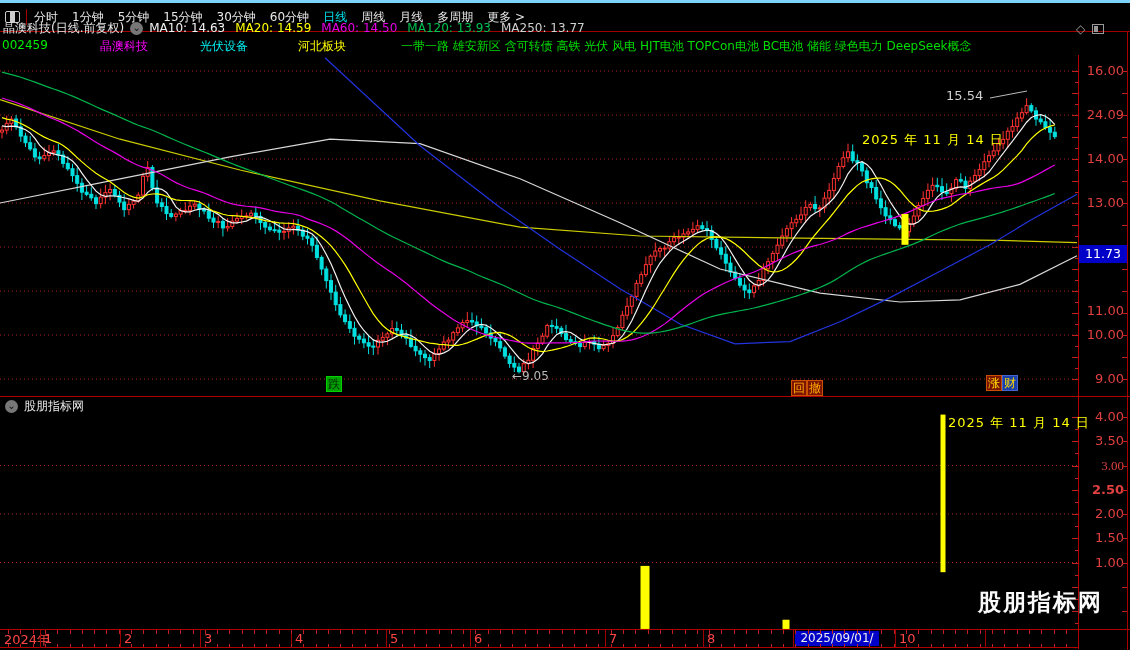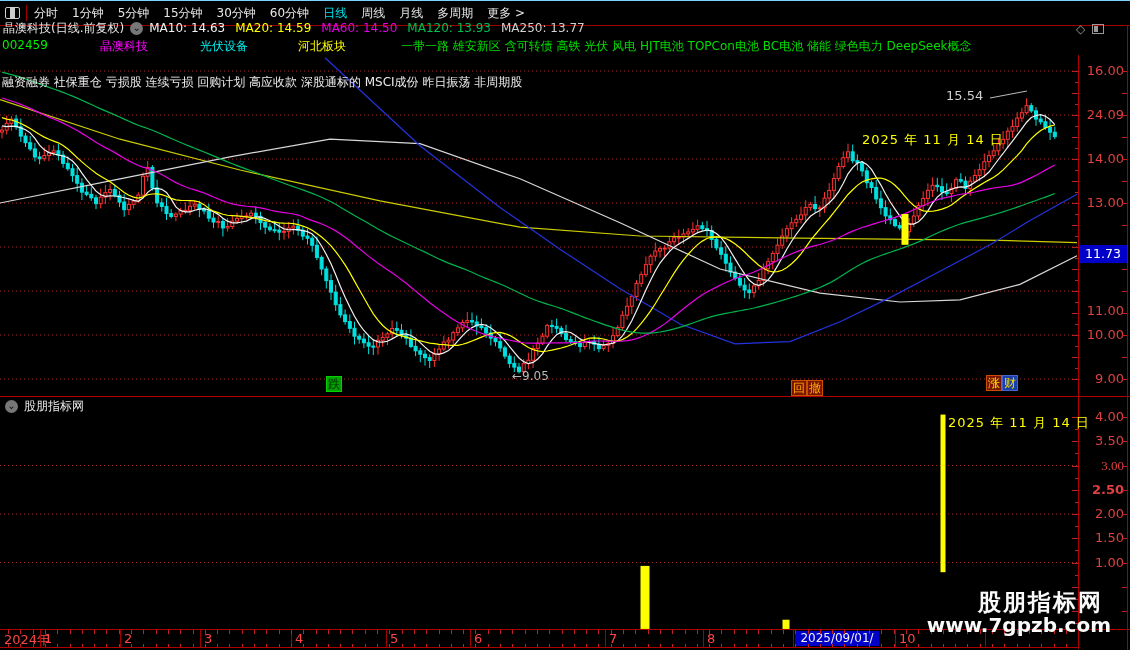--- a/index.html
+++ b/index.html
@@ -1,21 +1,21 @@
 <!DOCTYPE html>
 <html><head>
 <meta charset="utf-8">
 <style>
   html,body{margin:0;padding:0;background:#000;}
   *{box-sizing:border-box;}
   #app{position:relative;width:1130px;height:650px;background:#000;overflow:hidden;
        font-family:"DejaVu Sans","Liberation Sans",sans-serif;font-size:12px;color:#ddd;}
   
-  .menubar{position:absolute;top:0;left:0;width:1130px;height:26px;display:flex;align-items:center;
-           border-top:1px solid #7dd3fc;border-bottom:1px solid #a00000;background:#000;z-index:8;}
+  .menubar{position:absolute;top:0;left:0;width:1130px;height:32px;display:flex;align-items:center;
+           border-top:3px solid #7dd3fc;border-bottom:1px solid #a00000;background:#000;z-index:8;}
   .win-icon{width:15px;height:12px;border:1px solid #ccc;border-radius:2px;margin:0 6px 0 5px;position:relative;}
   .win-icon .half{position:absolute;left:4px;top:0;bottom:0;width:5px;background:#ccc;}
   .menubar .sep-v{width:1px;height:16px;background:#a00000;}
   .menu-item{padding:0 7px;color:#e8e8e8;cursor:default;white-space:nowrap;}
   .menu-item.active{color:#00e5ee;}
   .menu-spacer{flex:1;}
   .menu-cell{padding:1px 9px;border-left:1px solid #a00000;color:#e8e8e8;white-space:nowrap;height:16px;line-height:14px;}
   .menu-cell:last-child{border-right:1px solid #a00000;}
   
   .titlerow{position:absolute;top:20px;left:3px;height:16px;display:flex;align-items:center;gap:6px;white-space:nowrap;z-index:8;}
@@ -89,21 +89,20 @@
   </div>
 
   <div class="stockrow">
     <span style="left: 2px; color: rgb(0, 238, 0);">002459</span>
     <span style="left: 100px; color: rgb(255, 0, 255);">晶澳科技</span>
     <span style="left: 200px; color: rgb(0, 238, 238);">光伏设备</span>
     <span style="left: 298px; color: rgb(255, 255, 0);">河北板块</span>
     <span style="left: 401px; color: rgb(0, 221, 0);">一带一路 雄安新区 含可转债 高铁 光伏 风电 HJT电池 TOPCon电池 BC电池 储能 绿色电力 DeepSeek概念</span>
   </div>
 
-  <div class="flagsrow">融资融券 社保重仓 亏损股 连续亏损 回购计划 高应收款 深股通标的 MSCI成份 昨日振荡 非周期股</div>
 
 
   <svg id="main-svg" width="1078" height="341">
       <line x1="0" y1="324" x2="1078" y2="324" stroke="#a82424" stroke-width="1" stroke-dasharray="1 3"></line>
       <line x1="0" y1="280" x2="1078" y2="280" stroke="#a82424" stroke-width="1" stroke-dasharray="1 3"></line>
       <line x1="0" y1="236" x2="1078" y2="236" stroke="#a82424" stroke-width="1" stroke-dasharray="1 3"></line>
       <line x1="0" y1="192" x2="1078" y2="192" stroke="#a82424" stroke-width="1" stroke-dasharray="1 3"></line>
       <line x1="0" y1="148" x2="1078" y2="148" stroke="#a82424" stroke-width="1" stroke-dasharray="1 3"></line>
       <line x1="0" y1="104" x2="1078" y2="104" stroke="#a82424" stroke-width="1" stroke-dasharray="1 3"></line>
       <line x1="0" y1="60" x2="1078" y2="60" stroke="#a82424" stroke-width="1" stroke-dasharray="1 3"></line>
@@ -872,21 +871,20 @@
       <div class="tick" style="left: 1028.9px; top: 14px; width: 1px; height: 3px;"></div>
       <div class="tick" style="left: 1041.2px; top: 0px; width: 1px; height: 4px;"></div>
       <div class="tick" style="left: 1041.2px; top: 14px; width: 1px; height: 3px;"></div>
       <div class="tick" style="left: 1053.5px; top: 0px; width: 1px; height: 4px;"></div>
       <div class="tick" style="left: 1053.5px; top: 14px; width: 1px; height: 3px;"></div>
       <div class="tick" style="left: 1065.8px; top: 0px; width: 1px; height: 4px;"></div>
       <div class="tick" style="left: 1065.8px; top: 14px; width: 1px; height: 3px;"></div>
     </div>
 
   <div class="wm1">股朋指标网</div>
-  <div class="wm2">www.7gpzb.com</div>
 
 <div class="anno" style="left: 946px; top: 88px; color: rgb(207, 207, 207); font-size: 13px;">15.54</div>
     <div class="anno" style="left: 512px; top: 369px; color: rgb(184, 184, 184);">←9.05</div>
     <div class="anno date-label" style="left: 862px; top: 131px;">2025 年 11 月 14 日</div>
     <div class="sig" style="left: 326px; top: 376px;">
       <div class="ch" style="background: rgb(0, 160, 0); color: rgb(0, 40, 0); border: 1px solid rgb(0, 208, 0);">跌</div>
     </div>
     <div class="sig" style="left: 791px; top: 380px;">
       <div class="ch" style="background: rgb(122, 21, 0); color: rgb(255, 170, 0); border: 1px solid rgb(200, 80, 0);">回</div>
       <div class="ch" style="background: rgb(122, 21, 0); color: rgb(255, 170, 0); border: 1px solid rgb(200, 80, 0);">撤</div>

